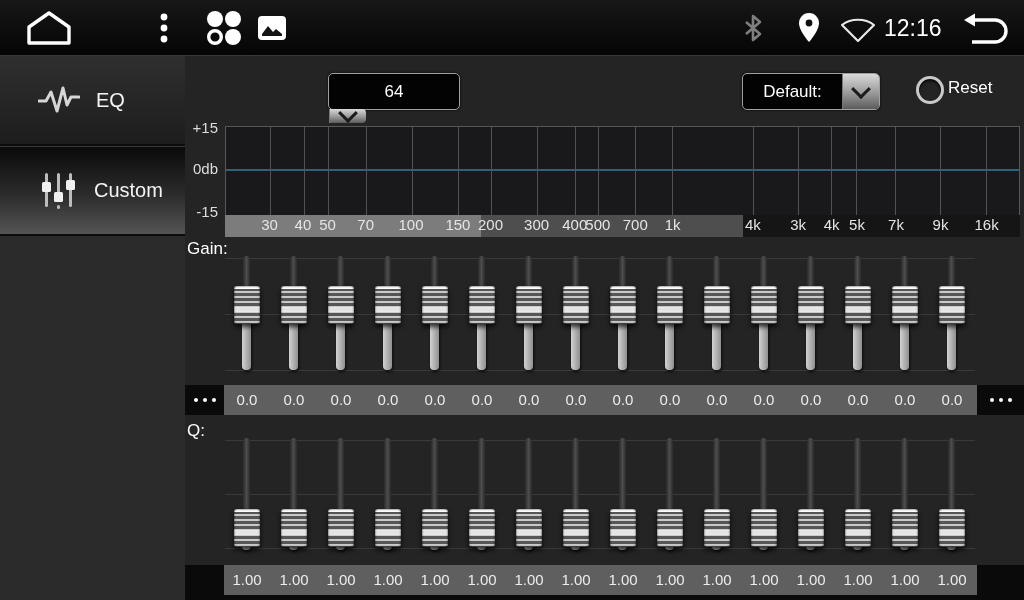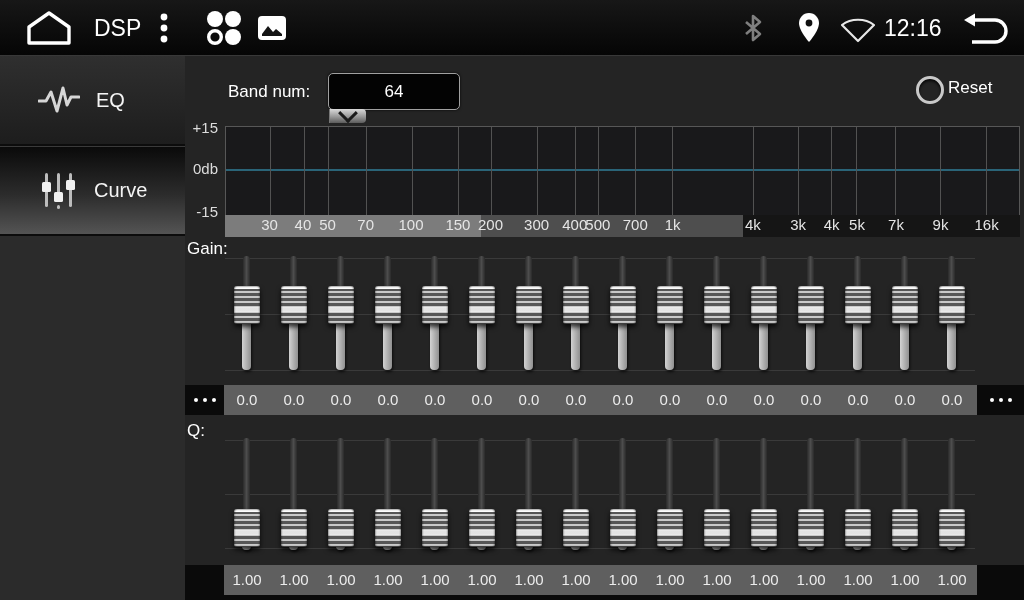--- a/index.html
+++ b/index.html
@@ -71,21 +71,20 @@
 </style>
 </head>
 <body>
 
 <div id="app">
 
   <div id="topbar">
     <svg class="tb-abs" style="left:26px;top:11px;" width="46" height="34" viewBox="0 0 46 34">
       <path d="M23 2 L3 16 L3 32 L43 32 L43 16 Z" fill="none" stroke="#fff" stroke-width="3.4" stroke-linejoin="round"></path>
     </svg>
-    <div id="tb-title" class="tb-abs">DSP</div>
     <svg class="tb-abs" style="left:158px;top:13px;" width="12" height="30" viewBox="0 0 12 30">
       <circle cx="6" cy="4" r="3.4" fill="#fff"></circle>
         <circle cx="6" cy="15" r="3.4" fill="#fff"></circle>
         <circle cx="6" cy="26" r="3.4" fill="#fff"></circle>
     </svg>
     <svg class="tb-abs" style="left:203px;top:9px;" width="42" height="38" viewBox="0 0 42 38">
       <circle cx="12" cy="10" r="8" fill="#fff"></circle>
       <circle cx="30" cy="10" r="8" fill="#fff"></circle>
       <circle cx="30" cy="28" r="8" fill="#fff"></circle>
       <circle cx="12" cy="28" r="6.3" fill="none" stroke="#fff" stroke-width="3.4"></circle>
@@ -122,32 +121,37 @@
     <div class="side-item selected">
       <svg width="40" height="42" viewBox="0 0 40 42">
         <rect x="7" y="3" width="3" height="34" rx="1.5" fill="#bdbdbd"></rect>
         <rect x="19" y="3" width="3" height="28" rx="1.5" fill="#bdbdbd"></rect>
         <rect x="19" y="35" width="3" height="4" rx="1.5" fill="#bdbdbd"></rect>
         <rect x="31" y="3" width="3" height="34" rx="1.5" fill="#bdbdbd"></rect>
         <rect x="4" y="12" width="9" height="10" rx="1.5" fill="#f0f0f0"></rect>
         <rect x="16" y="22" width="9" height="10" rx="1.5" fill="#f0f0f0"></rect>
         <rect x="28" y="10" width="9" height="10" rx="1.5" fill="#f0f0f0"></rect>
       </svg>
-      <span class="lbl">Curve</span>
-    </div>
-  </div>
-
-  <div class="ctl-label" style="left:228px;">Band num:</div>
+      <span class="lbl">Custom</span>
+    </div>
+  </div>
+
   <div class="dropdown" style="left:328px;width:132px;flex-direction:column;">
     <div class="dd-value">64</div>
     <div class="dd-btn">
       <div class="chev"></div>
     </div>
   </div>
 
+  <div class="dropdown" style="left:742px;width:138px;">
+    <div class="dd-value">Default:</div>
+    <div class="dd-btn">
+      <div class="chev"></div>
+    </div>
+  </div>
 
   <div id="reset-radio"></div>
   <div id="reset-label">Reset</div>
 
   <div class="ylab" style="top:119px;">+15</div>
   <div class="ylab" style="top:160px;">0db</div>
   <div class="ylab" style="top:203px;">-15</div>
 
   <div id="plot">
     <div id="zero-line" style="background: rgb(42, 100, 120);"></div>

